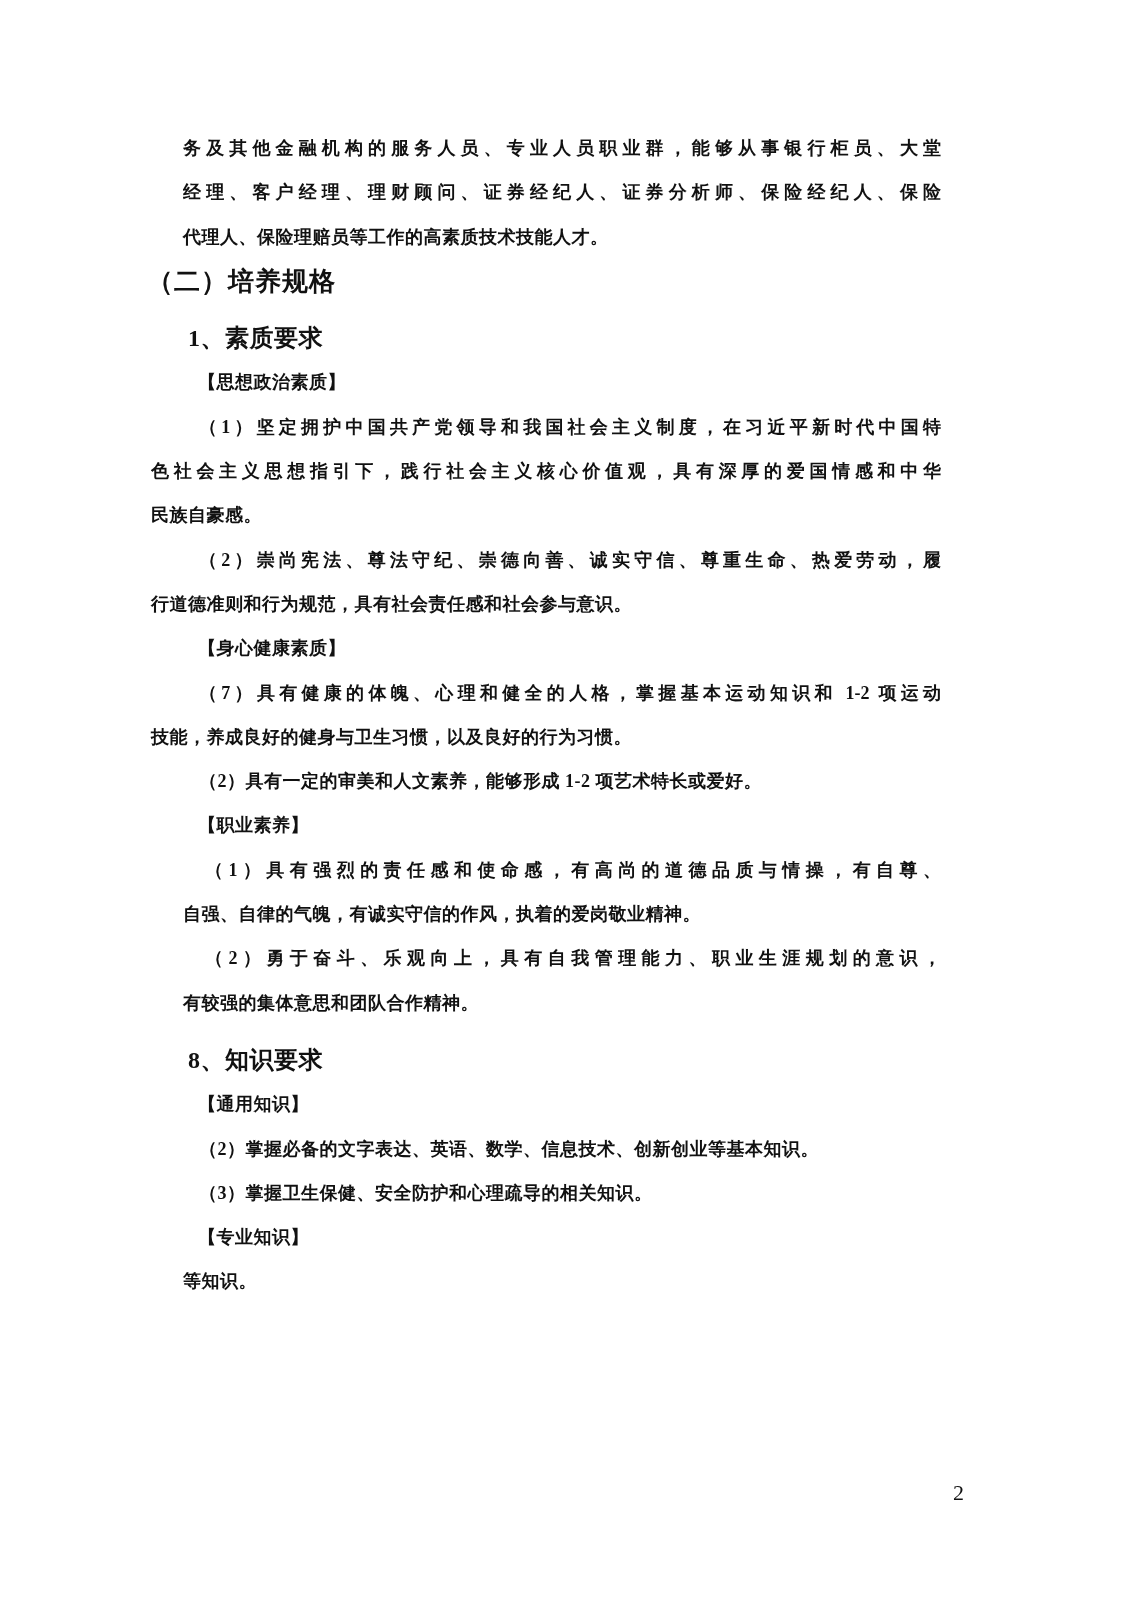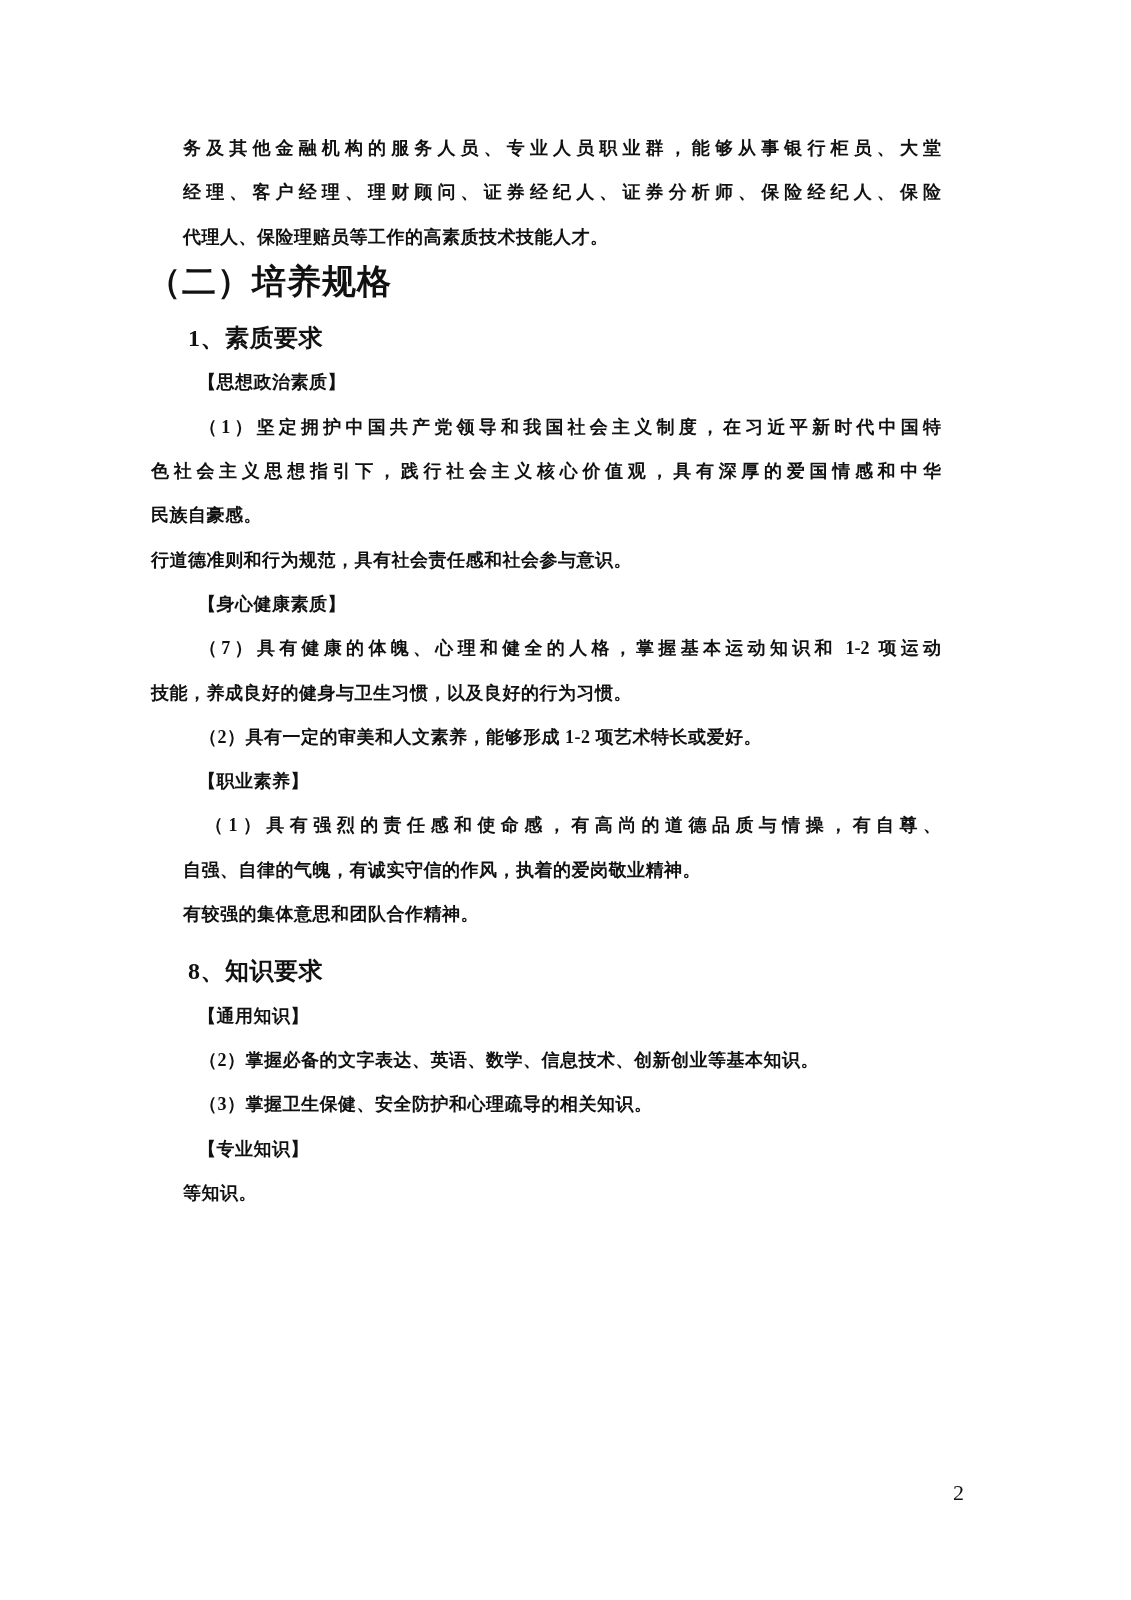--- a/index.html
+++ b/index.html
@@ -36,21 +36,21 @@
   
   .ti2 { text-indent:48px; }
   
   .mlblock { margin-left:32px; }
   .mlblock .just { text-align:justify; text-align-last:justify; }
   .ti1 { text-indent:22px; }
   
   .h2 {
     font-family:"Liberation Sans","DejaVu Sans",sans-serif;
     font-weight:bold;
-    font-size:34px;
+    font-size:26px;
     margin-left:-4px;
     letter-spacing:1px;
   }
   
   .h3 {
     font-weight:bold;
     font-size:24px;
     text-indent:37px;
     margin-top:13px;
   }
@@ -82,20 +82,21 @@
 
     <div class="line bracket">【思想政治素质】</div>
 
     <div class="para">
       <div class="line just ti2">（1）坚定拥护中国共产党领导和我国社会主义制度，在习近平新时代中国特</div>
       <div class="line just">色社会主义思想指引下，践行社会主义核心价值观，具有深厚的爱国情感和中华</div>
       <div class="line">民族自豪感。</div>
     </div>
 
     <div class="para">
+      <div class="line just ti2">（2）崇尚宪法、尊法守纪、崇德向善、诚实守信、尊重生命、热爱劳动，履</div>
       <div class="line">行道德准则和行为规范，具有社会责任感和社会参与意识。</div>
     </div>
 
     <div class="line bracket">【身心健康素质】</div>
 
     <div class="para">
       <div class="line just ti2">（7）具有健康的体魄、心理和健全的人格，掌握基本运动知识和 1-2 项运动</div>
       <div class="line">技能，养成良好的健身与卫生习惯，以及良好的行为习惯。</div>
     </div>
 
@@ -104,20 +105,21 @@
     </div>
 
     <div class="line bracket">【职业素养】</div>
 
     <div class="para mlblock">
       <div class="line just ti1">（1）具有强烈的责任感和使命感，有高尚的道德品质与情操，有自尊、</div>
       <div class="line">自强、自律的气魄，有诚实守信的作风，执着的爱岗敬业精神。</div>
     </div>
 
     <div class="para mlblock">
+      <div class="line just ti1">（2）勇于奋斗、乐观向上，具有自我管理能力、职业生涯规划的意识，</div>
       <div class="line">有较强的集体意思和团队合作精神。</div>
     </div>
 
     <div class="line h3">8、知识要求</div>
 
     <div class="line bracket">【通用知识】</div>
 
 
     <div class="para">
       <div class="line ti2">（2）掌握必备的文字表达、英语、数学、信息技术、创新创业等基本知识。</div>

